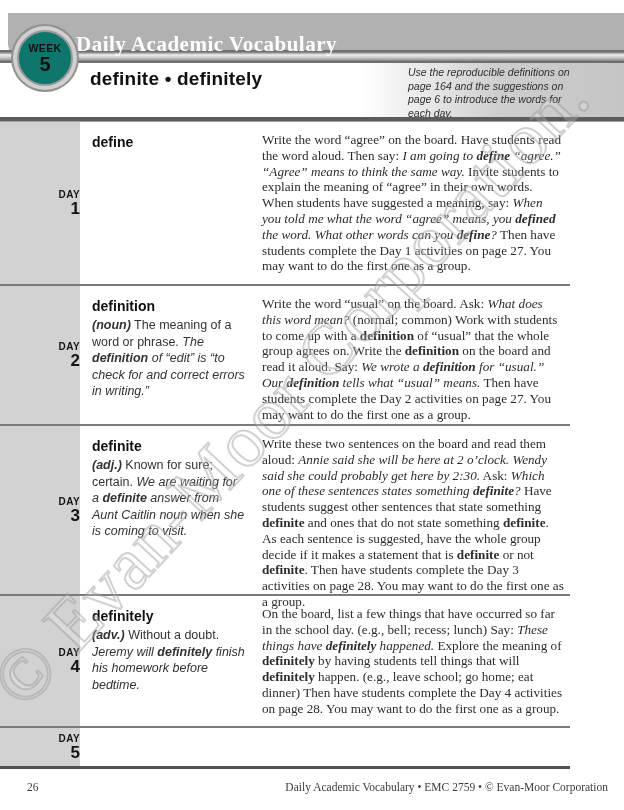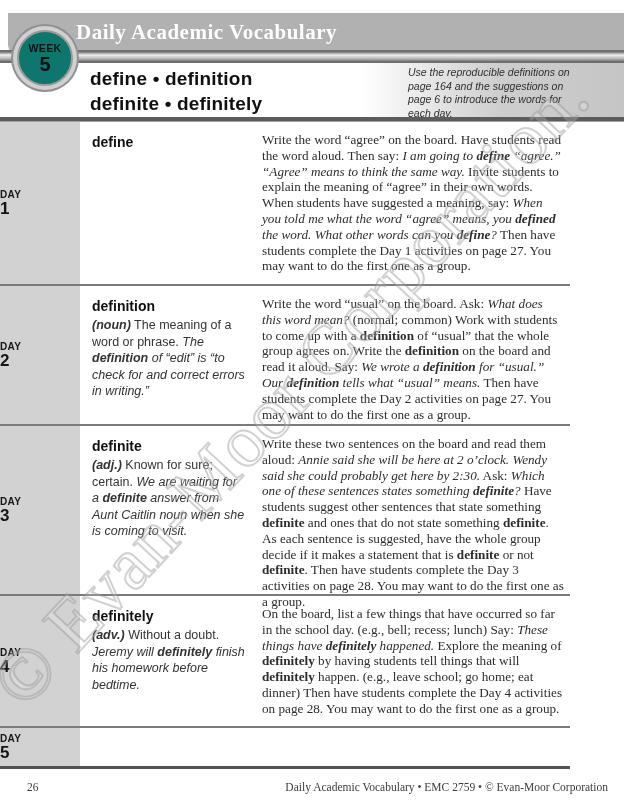--- a/index.html
+++ b/index.html
@@ -3,40 +3,40 @@
 <meta charset="utf-8">
 <style>
   html,body{margin:0;padding:0;}
   body{width:624px;height:810px;background:#fff;position:relative;overflow:hidden;
        font-family:"Liberation Sans",sans-serif;-webkit-font-smoothing:antialiased;}
   .abs{position:absolute;}
 
   
   .header-bar{left:8px;top:13px;width:616px;height:42px;background:#b1b1b1;
               border-bottom-left-radius:10px;}
-  .header-title{left:76px;top:20px;font-family:"Liberation Serif",serif;font-weight:bold;
+  .header-title{left:76px;top:32px;font-family:"Liberation Serif",serif;font-weight:bold;
                 font-size:21px;color:#fdfdfd;letter-spacing:.5px;}
   .ribbon{left:0;top:50px;width:624px;height:13px;
           background:linear-gradient(180deg,#6f6f6f 0%,#6f6f6f 14%,#efefef 38%,#b5b5b5 68%,#6f6f6f 88%,#6f6f6f 100%);}
   .title-zone{left:0;top:63px;width:624px;height:54px;
               background:linear-gradient(90deg,#fff 0%,#fff 58%,#cecece 80%,#c5c5c5 100%);}
   .week-badge{left:17px;top:30px;width:52px;height:52px;border-radius:50%;background:#0f766e;
               border:2px solid #9a9a9a;box-shadow:0 0 0 4px #d0d0d0,0 0 0 6px #909090,1px 2px 3px rgba(0,0,0,.25);
               display:flex;flex-direction:column;align-items:center;justify-content:center;z-index:4;}
   .week-word{font-size:10.5px;font-weight:bold;letter-spacing:.4px;color:#111;}
   .week-num{font-size:20px;font-weight:bold;color:#111;line-height:20px;}
   .words{left:90px;top:66px;font-weight:bold;font-size:19px;line-height:25px;color:#101010;letter-spacing:.2px;}
   .note{left:408px;top:66px;width:168px;font-style:italic;font-size:10.5px;line-height:13.5px;color:#2e2e2e;}
   .top-divider{left:0;top:117px;width:624px;height:4px;background:#5c5c5c;border-bottom:1px solid #a3a3a3;}
 
   
   .vtable{left:0;top:122px;width:624px;}
   .vrow{display:flex;width:624px;}
   .day-cell{width:80px;background:#d2d2d2;display:flex;flex-direction:column;
-            align-items:flex-start;justify-content:center;flex-shrink:0;}
+            align-items:flex-end;justify-content:center;flex-shrink:0;}
   .day-word{font-size:10px;font-weight:bold;color:#141414;letter-spacing:.4px;}
   .day-num{font-size:17px;font-weight:bold;color:#141414;line-height:18px;}
   .def-cell{width:182px;flex-shrink:0;box-sizing:border-box;padding:12px 16px 0 12px;}
   .def-word{font-size:14px;font-weight:bold;color:#101010;margin-bottom:3px;}
   .def-body{font-size:12.5px;line-height:16.5px;color:#333;}
   .act-cell{flex:1;box-sizing:border-box;padding:10px 60px 8px 0;
             font-family:"Liberation Serif",serif;font-size:13.2px;line-height:15.8px;color:#2d2d2d;}
   .row-divider{width:570px;height:2px;background:#7b7b7b;}
   .bottom-border{width:570px;height:3px;background:#525252;}
 
@@ -62,21 +62,20 @@
 <div class="abs ribbon"></div>
 <div class="abs title-zone"></div>
 <div class="abs header-title">Daily Academic Vocabulary</div>
 
 <div class="abs week-badge">
   <span class="week-word">WEEK</span>
   <span class="week-num">5</span>
 </div>
 
 <div class="abs words">
-  <div>define • definition</div>
   <div>definite • definitely</div>
 </div>
 
 <div class="abs note">Use the reproducible definitions on page 164 and the suggestions on page 6 to introduce the words for each day.</div>
 <div class="abs top-divider"></div>
 
 <div class="abs vtable">
 
   <div class="vrow" style="height:162px;">
     <div class="day-cell">

